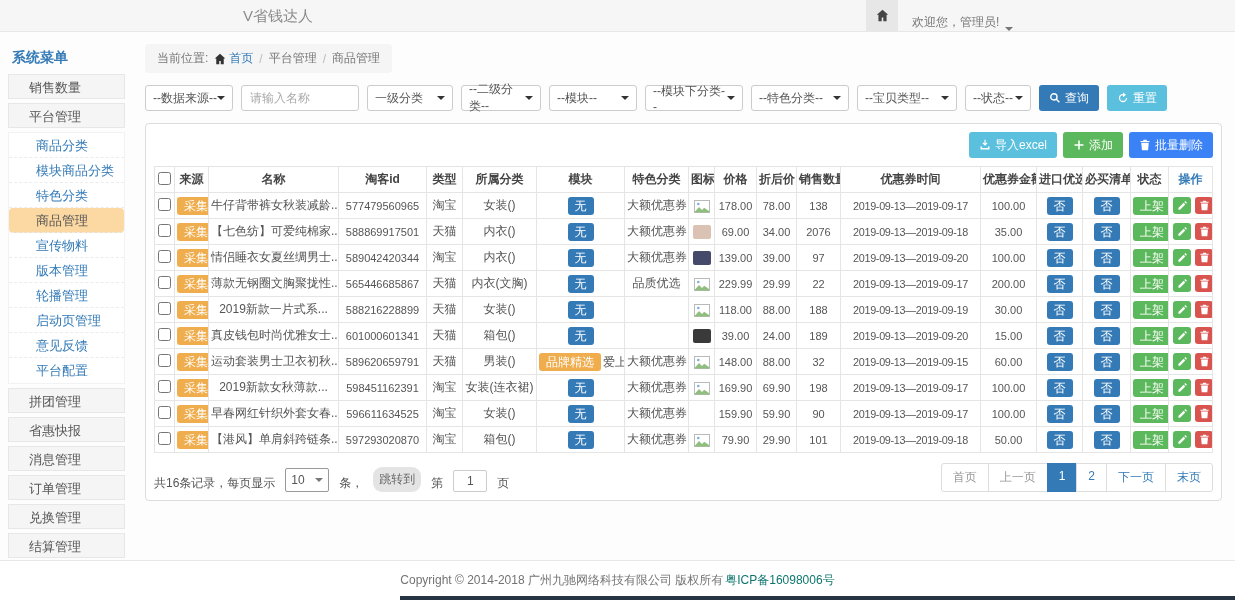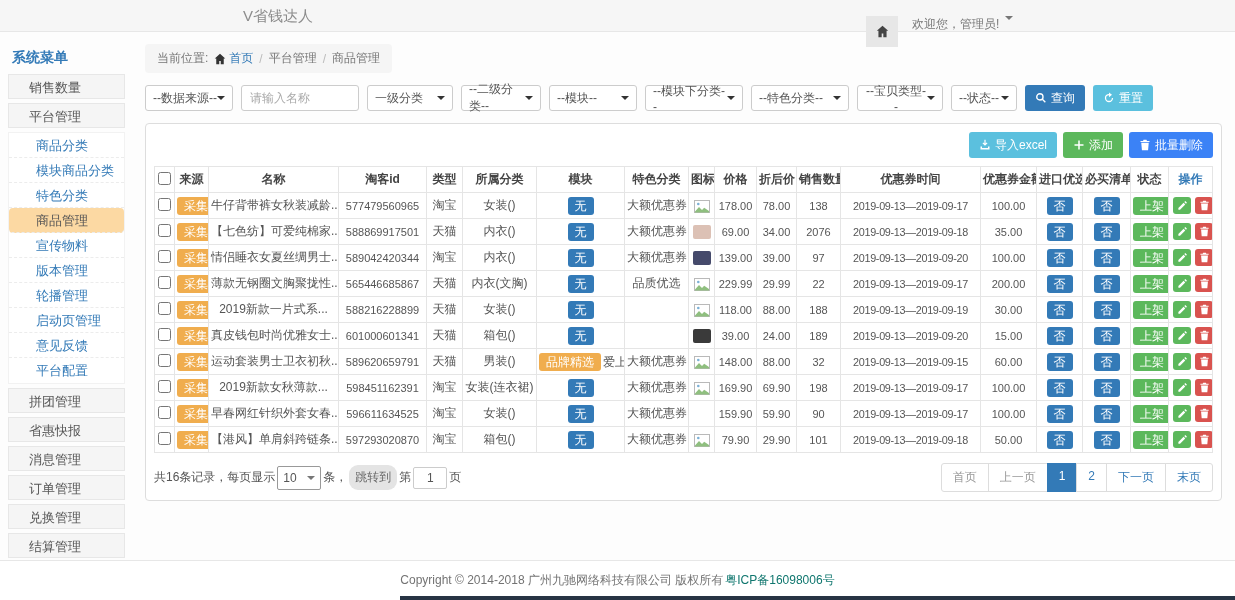--- a/index.html
+++ b/index.html
@@ -2,21 +2,21 @@
 <html><head>
 <meta charset="utf-8">
 <style>
   * { box-sizing: border-box; margin: 0; padding: 0; }
   html,body { width:1235px; height:600px; overflow:hidden; }
   body { position:relative; background:#fdfdfd; font-family:"Liberation Sans","DejaVu Sans",sans-serif; font-size:12px; color:#555; }
 
   
   .topbar { height:32px; background:#f6f6f6; border-bottom:1px solid #e7e7e7; position:relative; }
   .brand { position:absolute; left:243px; top:7px; font-size:15px; color:#8c8c8c; }
-  .topbar-right { position:absolute; left:866px; top:16px; height:31px; display:flex; align-items:flex-start; }
+  .topbar-right { position:absolute; left:866px; top:0; height:31px; display:flex; align-items:flex-end; }
   .home-box { width:32px; height:31px; background:#e7e7e7; display:flex; align-items:center; justify-content:center; color:#444; cursor:pointer; }
   .welcome { color:#777; margin:0 6px 0 14px; cursor:pointer; }
   .caret { display:inline-block; width:0; height:0; border-left:4px solid transparent; border-right:4px solid transparent; border-top:4px solid #777; }
 
   
   .layout { display:flex; align-items:flex-start; }
   .sidebar { width:182px; margin:12px 0 0 8px; }
   .sidebar-title { color:#337ab7; font-weight:bold; font-size:14px; height:30px; line-height:26px; padding-left:4px; }
   .menu-item { height:25px; line-height:25px; background:#f5f5f5; border:1px solid #e7e7e7; color:#555; font-size:13px; padding-left:20px; margin-bottom:4px; cursor:pointer; }
   .submenu { background:#fff; border:1px solid #f2f2f2; margin-bottom:4px; }
@@ -58,21 +58,21 @@
   .badge.green { background:#5cb85c; cursor:pointer; }
   .modtext { margin-left:2px; color:#555; }
   .num { font-size:11px; }
   .date { font-size:10.8px; letter-spacing:-0.3px; }
   .thumb { display:inline-block; width:18px; height:14px; border-radius:2px; vertical-align:middle; }
   .opbtn { display:inline-flex; width:18px; height:17px; border-radius:3px; align-items:center; justify-content:center; margin:0 2px; cursor:pointer; vertical-align:middle; }
   .opbtn.g { background:#5cb85c; }
   .opbtn.r { background:#d9534f; }
 
   
-  .pagefoot { display:flex; align-items:center; margin-top:10px; color:#555; gap:2px; }
+  .pagefoot { display:flex; align-items:flex-end; margin-top:10px; color:#555; gap:10px; }
   .pp-select { height:24px; width:44px; border:1px solid #999; border-radius:2px; background:#fff; display:inline-flex; align-items:center; justify-content:space-between; padding:0 5px; cursor:pointer; }
   .jump-btn { background:#e4e4e4; color:#666; padding:4px 6px; border-radius:9px; cursor:pointer; }
   .jump-input { width:34px; height:22px; border:1px solid #ccc; border-radius:2px; text-align:center; font-size:12px; color:#555; }
   .pager { margin-left:auto; display:flex; }
   .page-btn { border:1px solid #ddd; padding:5px 11px; color:#337ab7; background:#fff; cursor:pointer; margin-left:-1px; }
   .page-btn:first-child { border-radius:3px 0 0 3px; margin-left:0; }
   .page-btn:last-child { border-radius:0 3px 3px 0; }
   .page-btn.disabled { color:#999; cursor:default; }
   .page-btn.active { background:#337ab7; border-color:#337ab7; color:#fff; }
 
@@ -167,21 +167,21 @@
           <span class="caret"></span>
         </div>
         <div class="fselect" style="width: 98px;">
           <span>--模块下分类--</span>
           <span class="caret"></span>
         </div>
         <div class="fselect" style="width: 98px;">
           <span>--特色分类--</span>
           <span class="caret"></span>
         </div>
-        <div class="fselect" style="width: 86px; text-align: center;">
+        <div class="fselect" style="width: 100px;">
           <span>--宝贝类型--</span>
           <span class="caret"></span>
         </div>
         <div class="fselect" style="width: 66px;">
           <span>--状态--</span>
           <span class="caret"></span>
         </div>
         <button class="btn btn-primary">
         <span>
           <svg viewBox="0 0 16 16" width="12" height="12">

